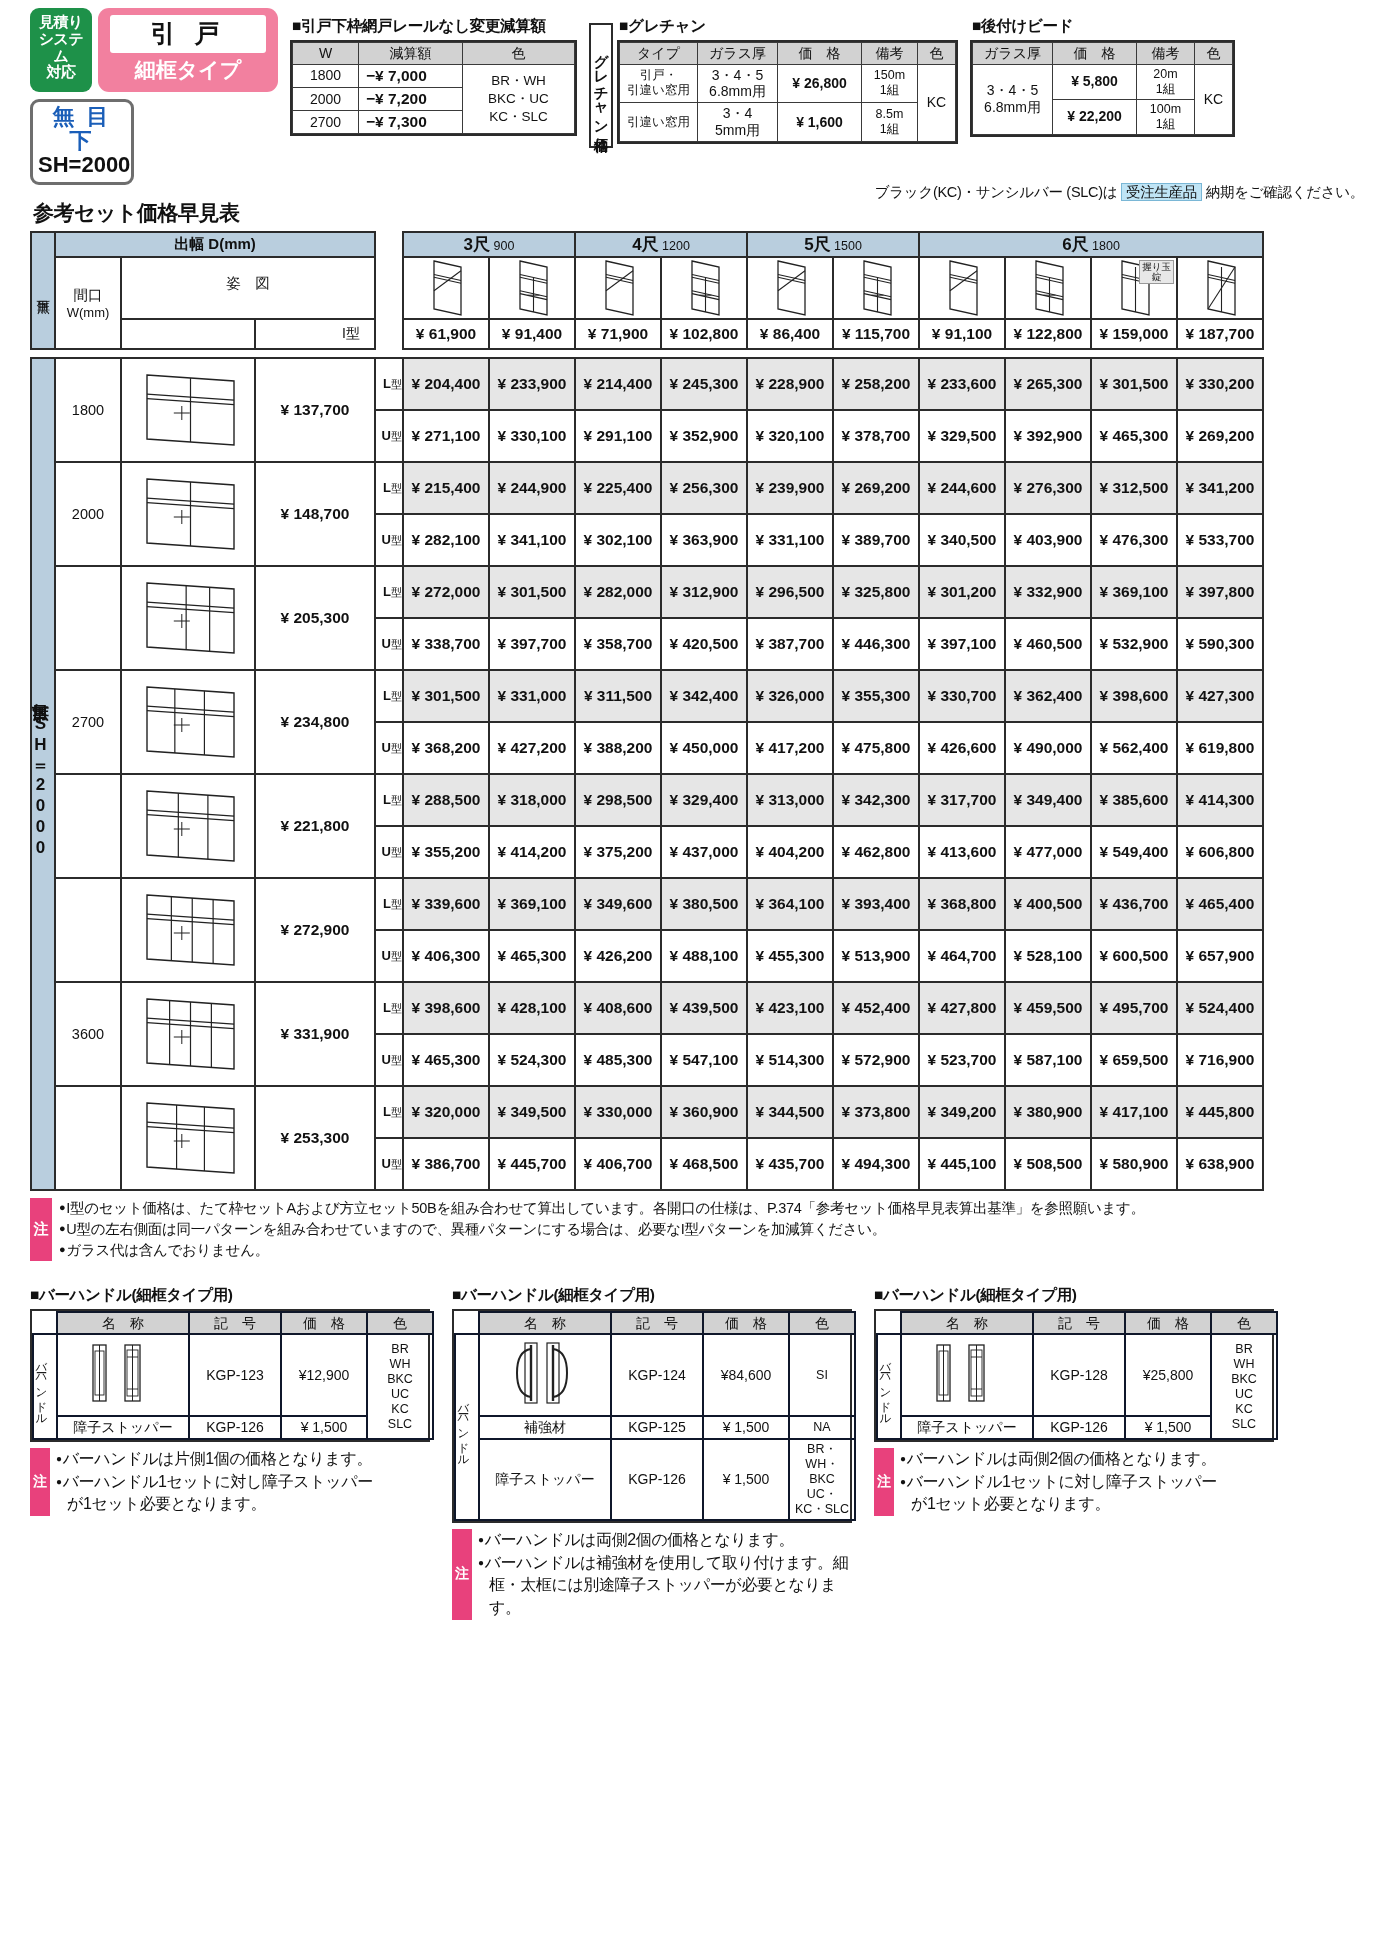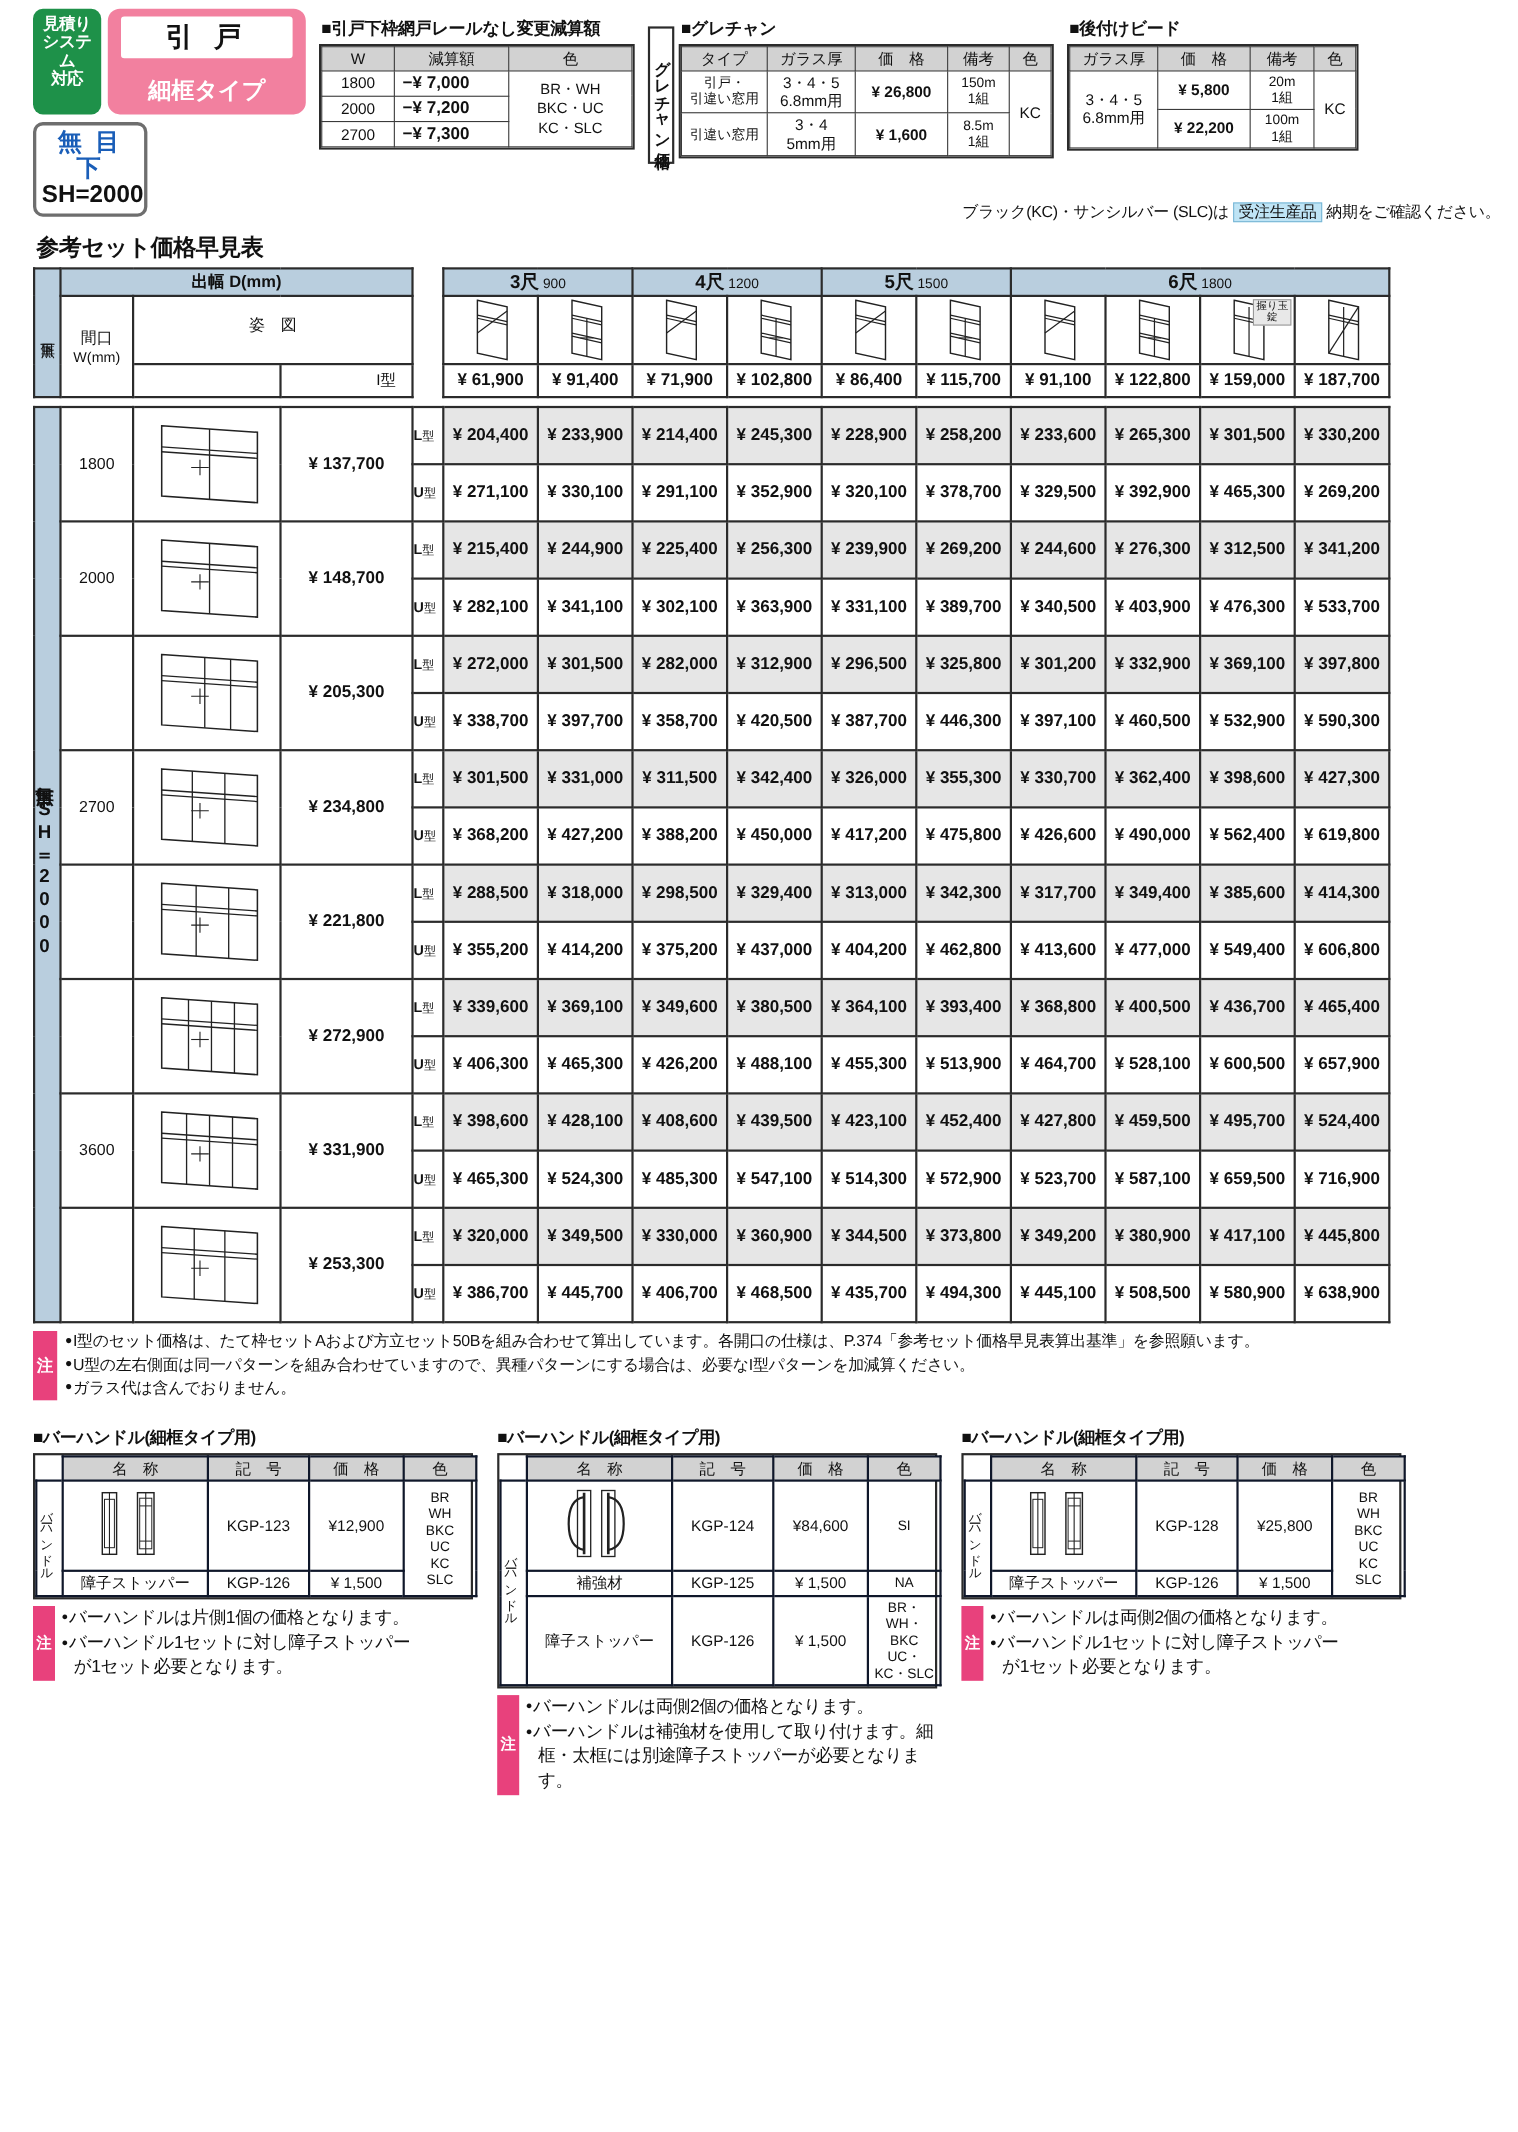--- a/index.html
+++ b/index.html
@@ -24,21 +24,21 @@
     font-weight:bold; font-size:15px; line-height:1.12;
     letter-spacing:-0.5px;
   }
   .badge-pink {
     background:#f2809f; border-radius:11px; padding:7px 12px 8px;
     width:180px; text-align:center;
   }
   .badge-pink .inner-white {
     background:#fff; border-radius:3px; padding:2px 0 3px;
     font-size:25px; font-weight:bold; letter-spacing:6px; color:#111;
-    margin-bottom:15px;
+    margin-bottom:3px;
   }
   .badge-pink .pink-sub {
     color:#fff; font-weight:bold; font-size:21px; letter-spacing:0px;
   }
   .badge-frame {
     margin-top:7px; width:104px; border:3px solid #6e6e6e; border-radius:9px;
     padding:3px 5px 4px; text-align:center; background:#fff;
   }
   .badge-frame .mt1 { color:#1a5eb8; font-weight:bold; font-size:22px; letter-spacing:3px; line-height:1.1; }
   .badge-frame .mt2 { color:#111; font-weight:bold; font-size:22px; line-height:1.1; letter-spacing:0px; }
@@ -86,21 +86,21 @@
     writing-mode:vertical-rl; text-orientation:upright;
     font-size:13.5px; margin:0 auto; letter-spacing:0px; line-height:1;
   }
   .vtext-big {
     writing-mode:vertical-rl; text-orientation:upright;
     font-size:17px; font-weight:bold; letter-spacing:2px; line-height:1;
   }
   .cell-c { text-align:center; vertical-align:middle; font-size:14.5px; }
   .price { text-align:center; vertical-align:middle; font-weight:bold; font-size:15.5px; white-space:nowrap;}
   .gray { background:#e6e6e6; }
-  .typ { font-size:11px; text-align:left; vertical-align:middle; width:26px; }
+  .typ { font-size:11px; text-align:right; vertical-align:middle; width:26px; }
   .typ b { font-size:13px; }
   .w-val { font-size:14.5px; text-align:center; vertical-align:middle; }
   .setprice { font-size:15.5px; font-weight:bold; text-align:center; vertical-align:middle; white-space:nowrap;}
   .figcell { text-align:center; vertical-align:middle; }
   .shaku { font-size:17px; font-weight:bold; }
   .shaku small { font-size:12.5px; font-weight:normal; }
   .nigiri { font-size:9.5px; background:#e8e8e8; border:1px solid #999; padding:1px 2px; line-height:1.05; display:inline-block;}
 
   
   svg.fig { display:block; margin:0 auto; }

